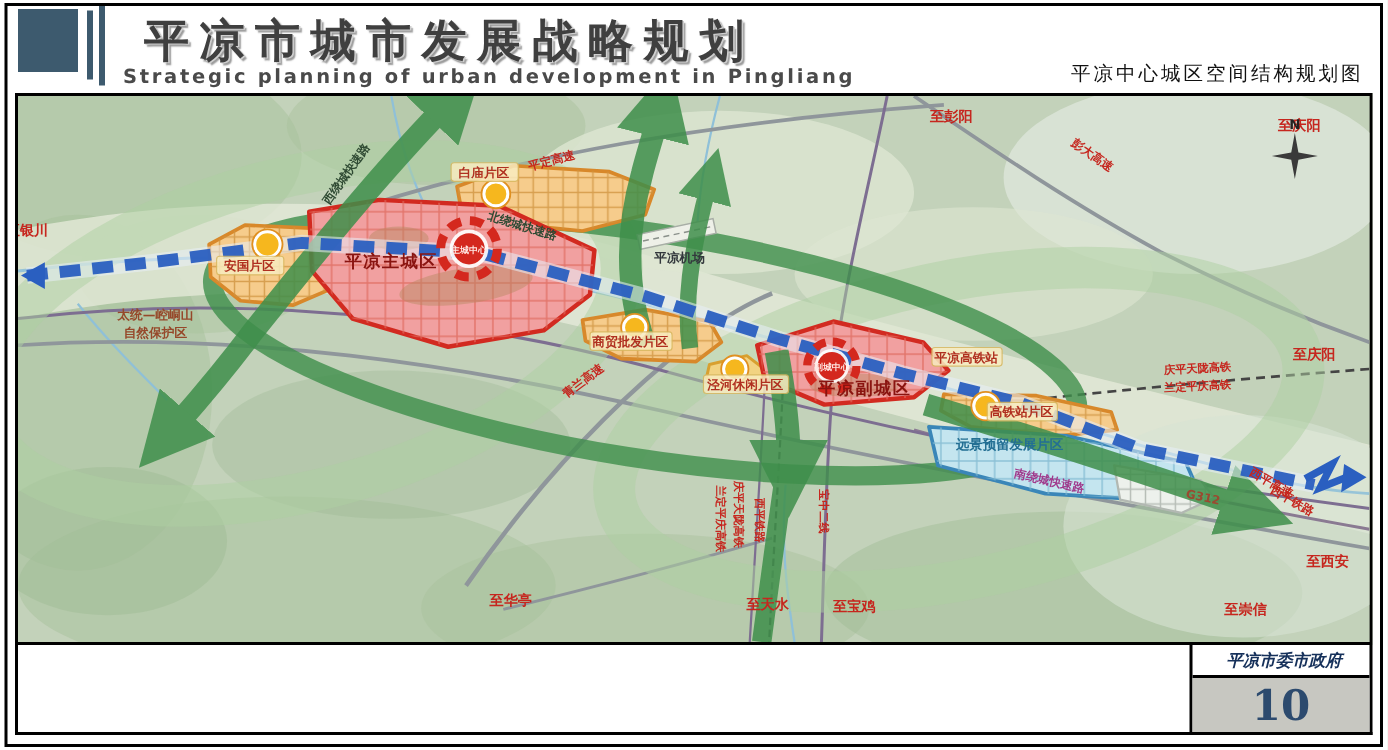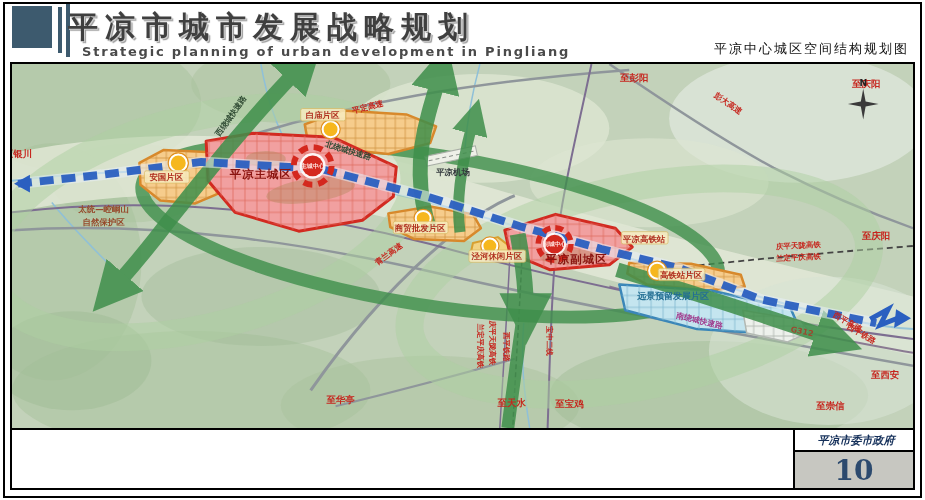--- a/index.html
+++ b/index.html
@@ -4,21 +4,21 @@
 <style>
   html,body{margin:0;padding:0;background:#fff;}
   .page{position:relative;width:925px;height:500px;background:#ffffff;overflow:hidden;
         font-family:"DejaVu Sans","Liberation Sans",sans-serif;}
   .outer-frame{position:absolute;left:3px;top:2px;right:3px;bottom:2px;border:2px solid #000;pointer-events:none;}
 
   
   .logo-square{position:absolute;left:12px;top:6px;width:40px;height:42px;background:#3d5a6e;}
   .logo-bar1{position:absolute;left:58px;top:7px;width:4px;height:46px;background:#3d5a6e;}
   .logo-bar2{position:absolute;left:66px;top:3px;width:4px;height:54px;background:#3d5a6e;}
-  .page-title{position:absolute;left:68px;top:7px;font-size:30px;font-weight:bold;color:#3f3f3f;
+  .page-title{position:absolute;left:96px;top:7px;font-size:30px;font-weight:bold;color:#3f3f3f;
               letter-spacing:7px;white-space:nowrap;text-shadow:1px 1px 0 #cfcfcf,2px 2px 1px #9a9a9a;}
   .page-subtitle{position:absolute;left:82px;top:44px;font-size:13px;font-weight:bold;color:#4a4a4a;
               letter-spacing:1.8px;white-space:nowrap;}
   .map-title{position:absolute;right:16px;top:40px;font-size:13px;color:#111;letter-spacing:2px;white-space:nowrap;}
 
   
   .map-box{position:absolute;left:10px;top:62px;width:901px;height:364px;border:2px solid #000;background:#c3d2ba;}
   svg text{font-family:"DejaVu Sans","Liberation Sans",sans-serif;text-anchor:middle;}
   .lbl-dir{fill:#c6261e;font-weight:bold;font-size:9.5px;}
   .lbl-zone{fill:#b03020;font-weight:bold;font-size:8.5px;}

